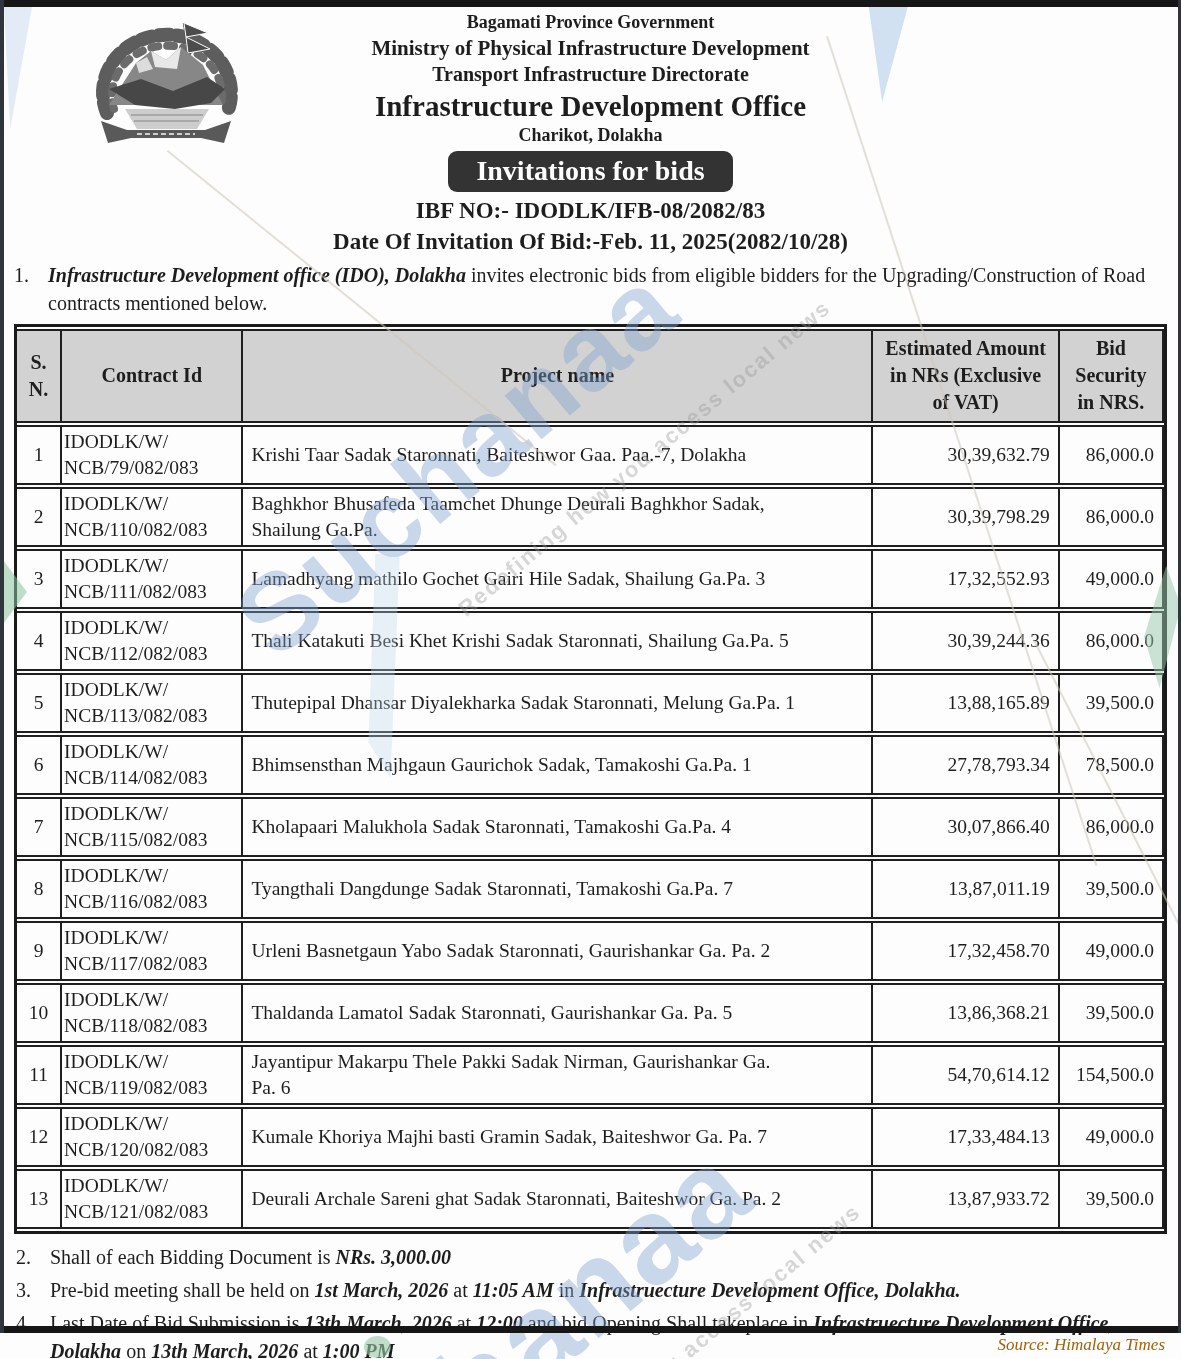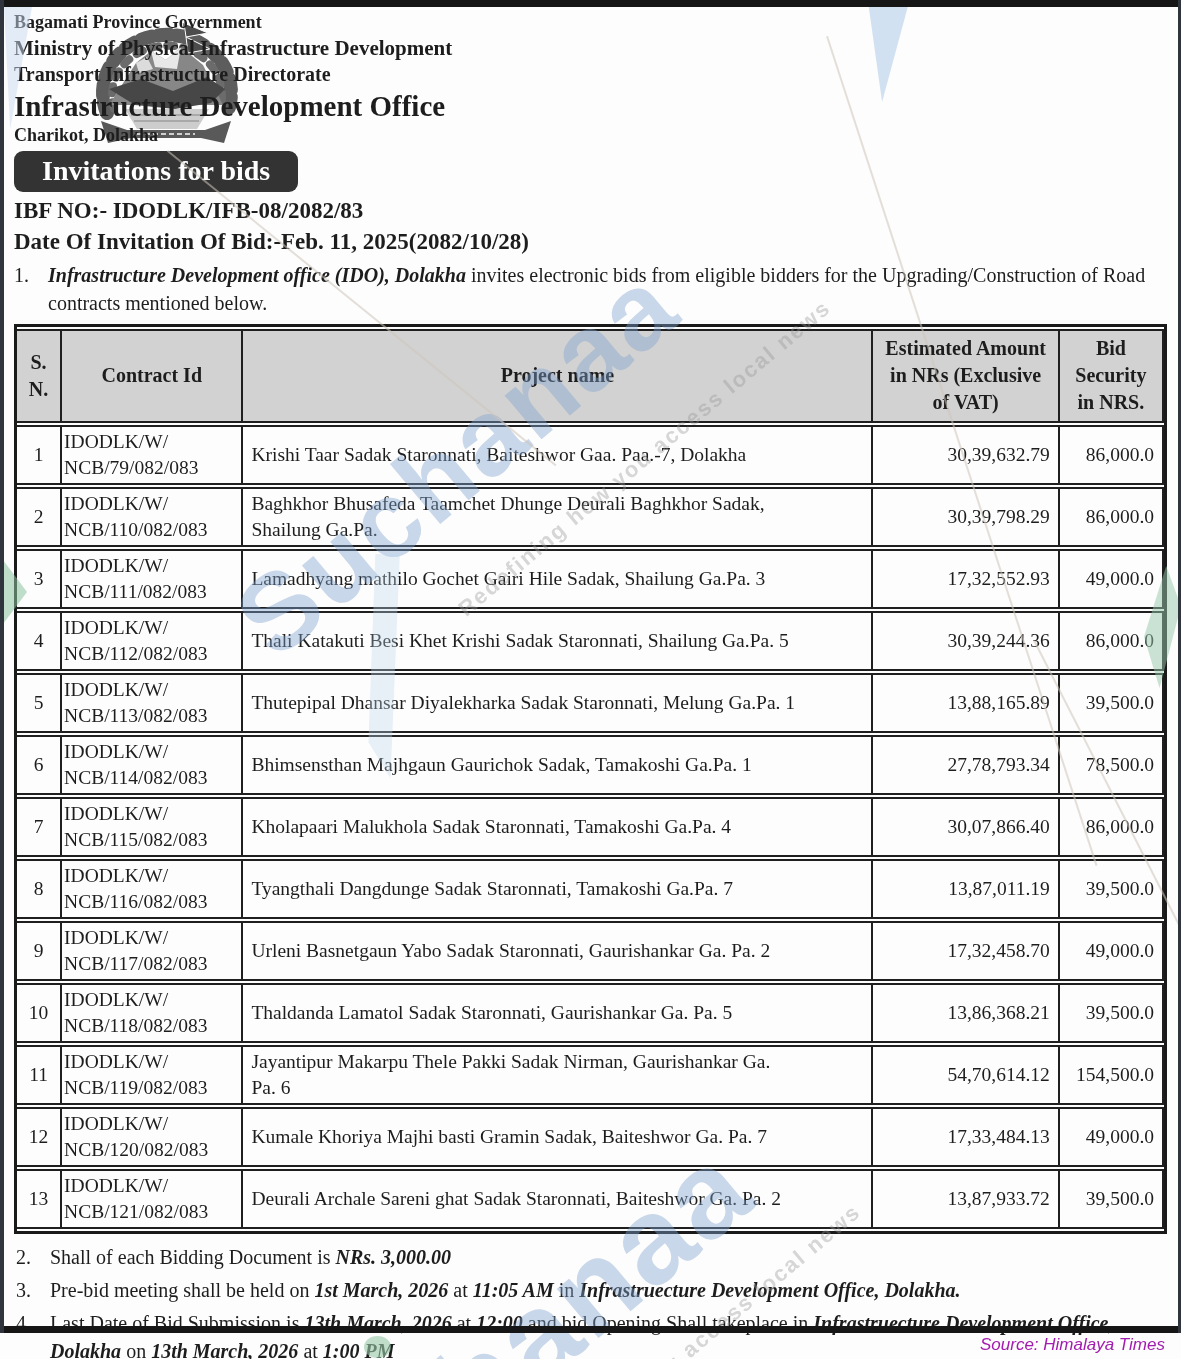--- a/index.html
+++ b/index.html
@@ -9,21 +9,21 @@
   }
   
   .topbar{position:absolute;top:0;left:0;width:1181px;height:7px;background:#161616;z-index:4;}
   .bottombar{position:absolute;top:1326px;left:0;width:1181px;height:7px;background:#161616;z-index:4;}
   .sideL{position:absolute;top:0;left:0;width:4px;height:1333px;background:#30343d;z-index:4;}
   .sideR{position:absolute;top:0;right:0;width:3px;height:1333px;background:#30343d;z-index:4;}
 
   .content{position:absolute;left:14px;top:9px;width:1153px;z-index:2;}
 
   
-  .hdr{line-height:1.18;}
+  .hdr{text-align:center;line-height:1.18;}
   .h-line1{font-weight:bold;font-size:18px;margin-top:3px;}
   .h-line2{font-weight:bold;font-size:21px;margin-top:3px;}
   .h-line3{font-weight:bold;font-size:20px;margin-top:2px;}
   .h-line4{font-weight:bold;font-size:29px;margin-top:2px;}
   .h-line5{font-weight:bold;font-size:18px;margin-top:2px;}
   .banner{display:inline-block;background:#333333;color:#ffffff;font-weight:bold;
     font-size:28px;padding:3px 28px 5px;border-radius:9px;margin-top:5px;}
   .h-ibf{font-weight:bold;font-size:23px;margin-top:5px;}
   .h-date{font-weight:bold;font-size:23px;margin-top:4px;}
 
@@ -46,22 +46,22 @@
   td.cid{text-align:left;white-space:pre-line;padding:2px 2px;margin-left:40px;}
   td.prj{text-align:left;white-space:pre-line;}
   td.amt,td.sec{text-align:right;}
 
   
   .notes{margin-top:9px;}
   .note{position:relative;padding-left:36px;font-size:20px;line-height:1.4;margin-bottom:5px;}
   .note .num{position:absolute;left:2px;top:0;}
   .seg-b{font-weight:bold;font-style:italic;}
 
-  .source{position:absolute;right:16px;top:1335px;font-family:Liberation Sans, sans-serif;
-    font-style:italic;font-size:17px;color:#a21caf;z-index:5;}
+  .source{position:absolute;right:16px;top:1335px;font-family:Liberation Serif, serif;
+    font-style:italic;font-size:17px;color:#a16207;z-index:5;}
 
   
   .wm{position:absolute;pointer-events:none;z-index:3;font-family:"Liberation Sans",sans-serif;}
   .wm-word{font-weight:bold;letter-spacing:3px;color:rgba(128,162,208,0.42);}
   .wm-tag{color:rgba(150,150,150,0.38);font-weight:bold;letter-spacing:2px;}
   .wm-center{left:292px;top:556px;font-size:108px;transform:rotate(-40deg);transform-origin:left bottom;}
   .wm-center-tag{left:470px;top:596px;font-size:22px;transform:rotate(-40deg);transform-origin:left bottom;}
   .wm-bottom{left:318px;top:1470px;font-size:122px;transform:rotate(-40deg);transform-origin:left bottom;}
   .wm-bottom-tag{left:500px;top:1500px;font-size:22px;transform:rotate(-40deg);transform-origin:left bottom;}
   .shape{position:absolute;pointer-events:none;z-index:3;}

